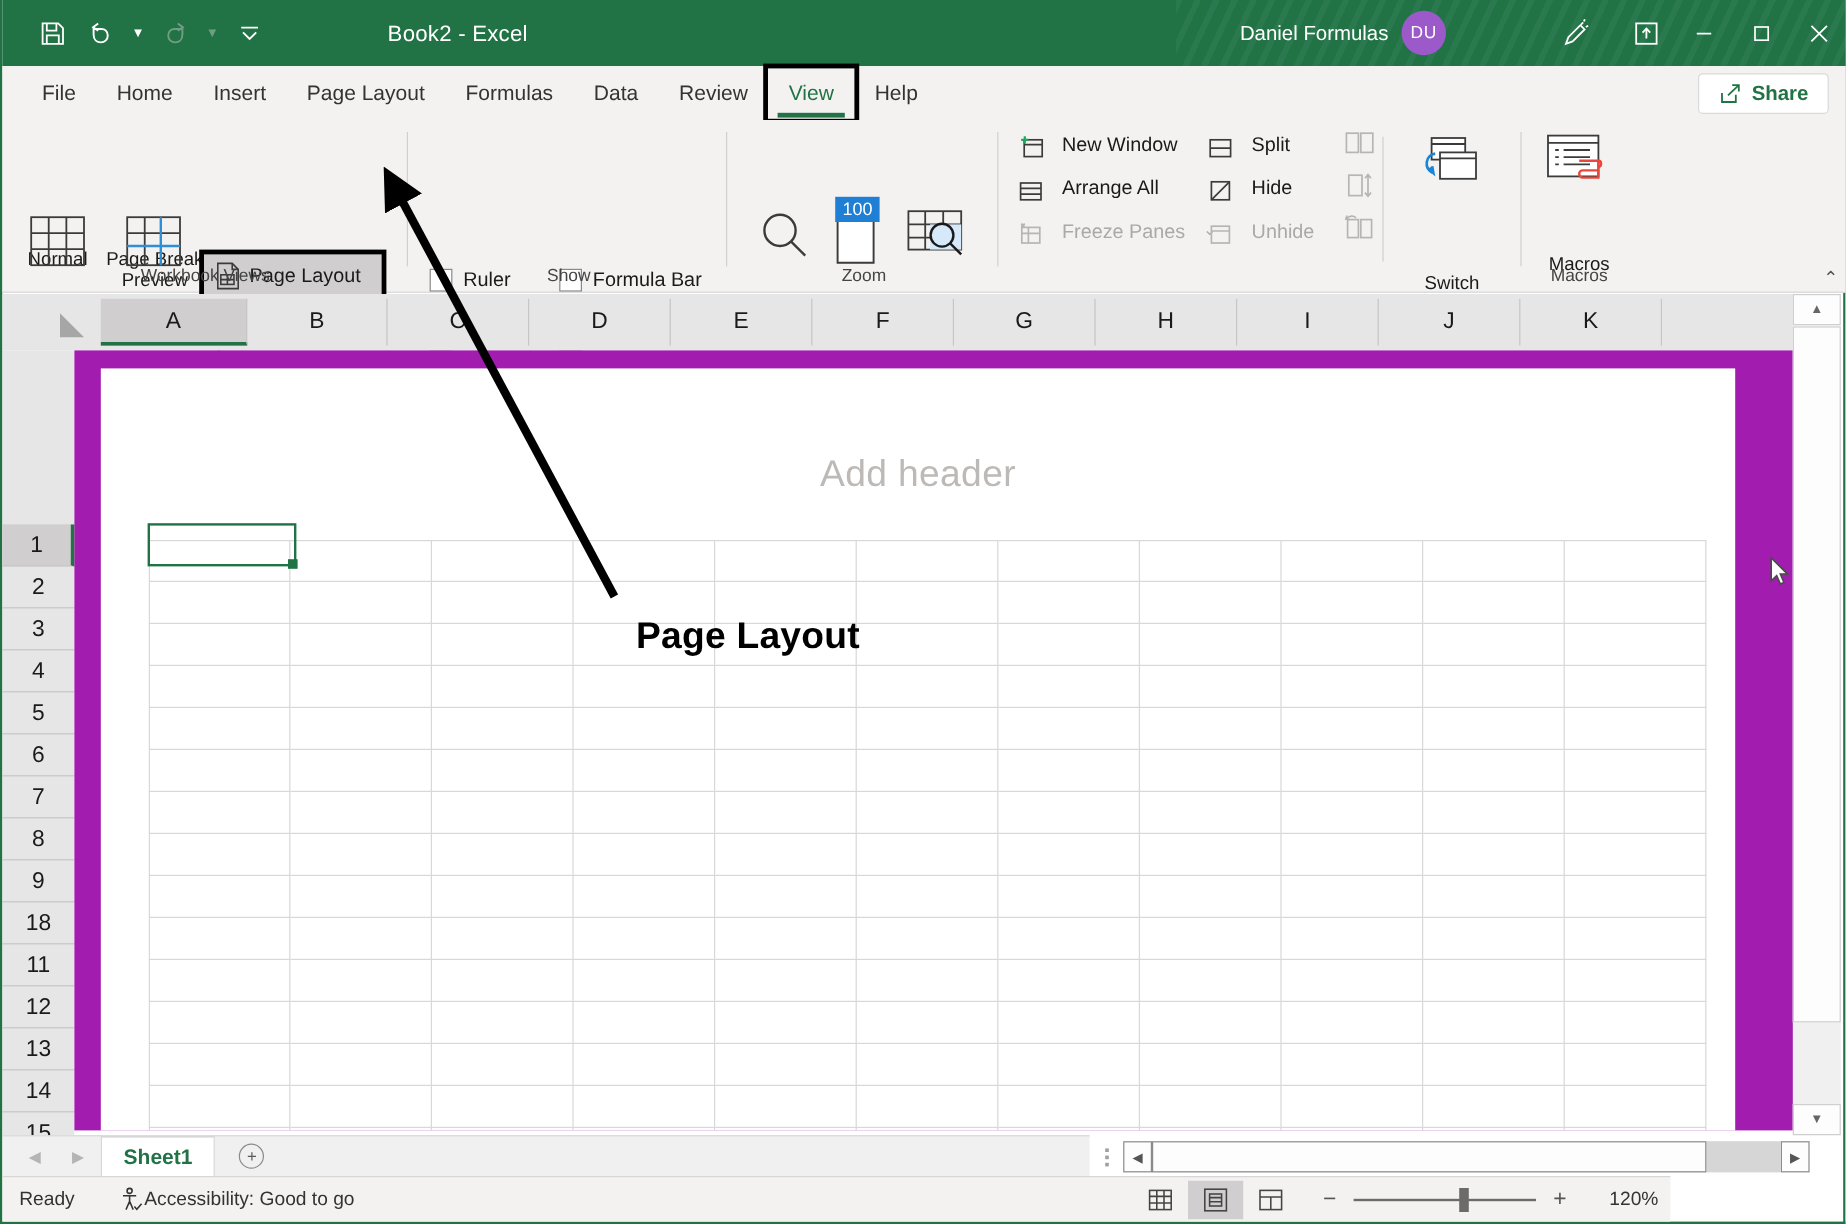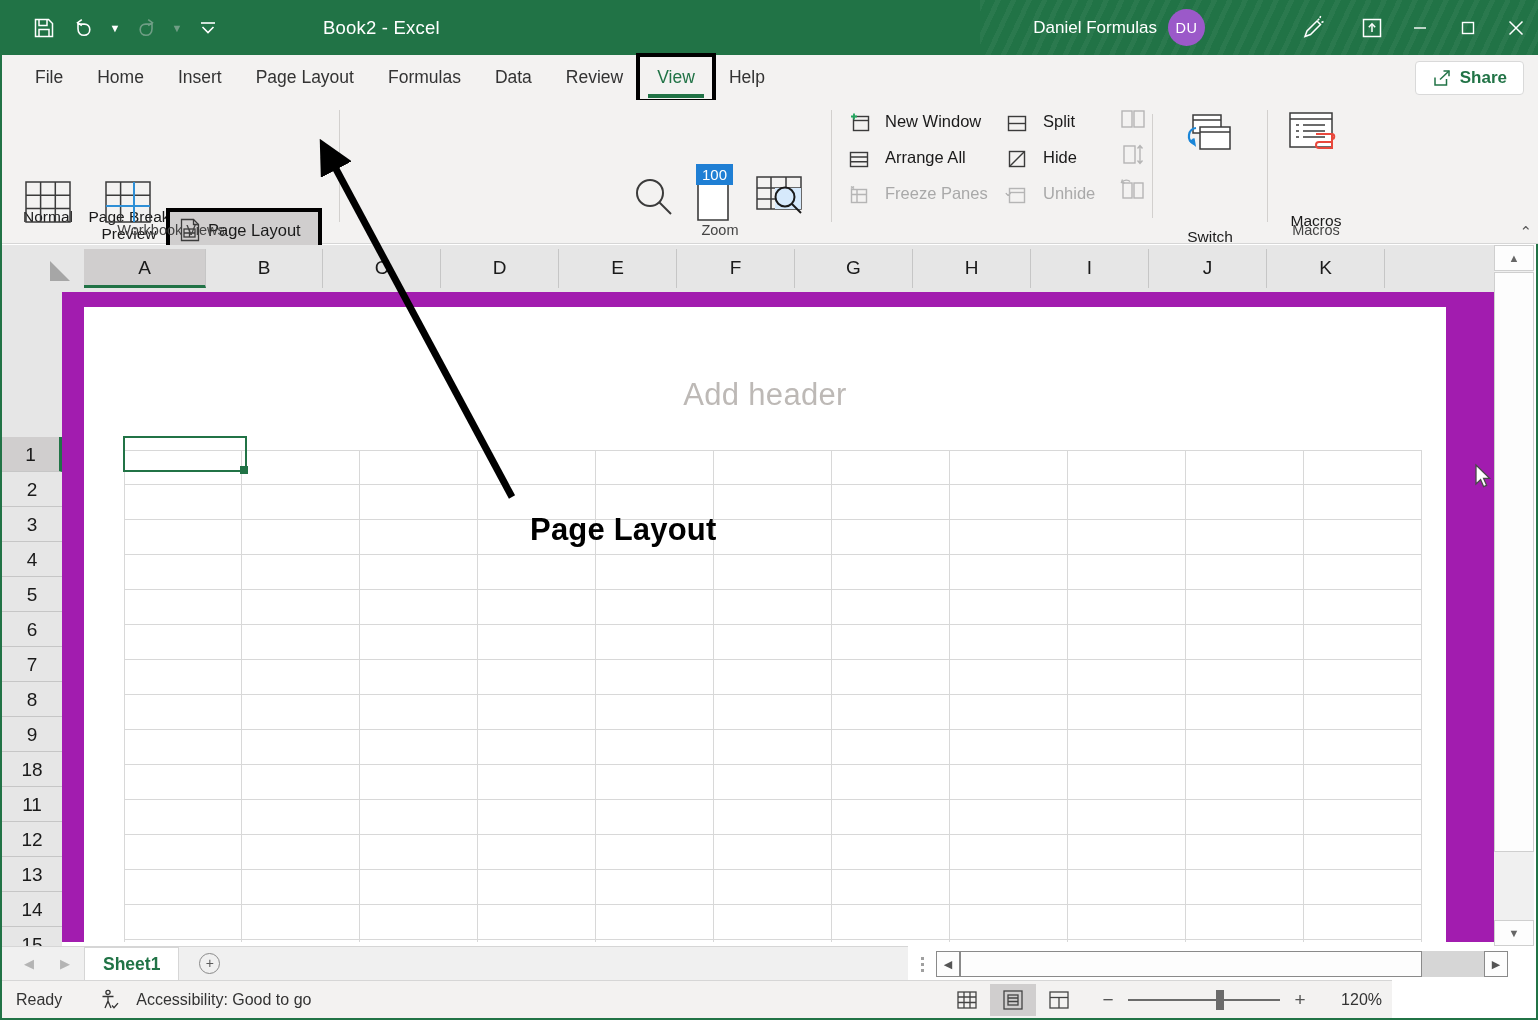--- a/index.html
+++ b/index.html
@@ -203,21 +203,21 @@
   .addsheet .circ { width: 21px; height:21px; border-radius:50%; border:1.5px solid #8a8a8a;
     display:flex; align-items:center; justify-content:center; font-size:14px; line-height:1; color:#5a5a5a;}
 
   
   .statusbar {
     position: absolute; left: 0; bottom: 0; width: 1390px; height: 38px;
     background: #f3f2f1; border-top: 1px solid #d6d6d6;
     display: flex; align-items: center;
   }
   .st-ready { margin-left: 14px; font-size: 16px; color: #333; }
-  .st-acc { margin-left: 38px; display:flex; align-items:center; gap:16px; font-size: 16px; color: #333; }
+  .st-acc { margin-left: 38px; display:flex; align-items:center; gap:0; font-size: 16px; color: #333; }
   .st-right { position: absolute; right: 10px; display:flex; align-items:center; gap: 0; }
   .vbtn { width: 46px; height: 32px; display:flex; align-items:center; justify-content:center; color:#444; }
   .vbtn.active { background: #d0cece; }
   .zoomctl { display:flex; align-items:center; gap: 12px; margin-left: 18px; }
   .zm-sign { font-size: 19px; color:#555; width: 16px; text-align:center;}
   .zm-track { width: 152px; height: 2px; background:#6b6b6b; position: relative; }
   .zm-thumb { position:absolute; left: 88px; top: -9px; width: 8px; height: 20px; background:#6b6b6b; }
   .zm-val { font-size: 16px; color:#333; width: 56px; text-align:right; margin-left:6px;}
 
   
@@ -367,20 +367,40 @@
             <rect x="6" y="3" width="15" height="16"></rect>
             <path d="M6 7h15"></path>
         </svg>
         <span>Custom Views</span>
       </div>
 
       <div class="grp-label">Workbook Views</div>
       <div class="grp-div" style="left:337px;"></div>
     </div>
 
+    <div class="grp" style="left:340px; width:264px;">
+      <div class="chkrow" style="left:16px; top:124px;">
+        <span class="cb"></span>
+        <span>Ruler</span>
+      </div>
+      <div class="chkrow" style="left:124px; top:124px;">
+        <span class="cb"></span>
+        <span>Formula Bar</span>
+      </div>
+      <div class="chkrow" style="left:16px; top:173px;">
+        <span class="cb on"></span>
+        <span>Gridlines</span>
+      </div>
+      <div class="chkrow" style="left:124px; top:173px;">
+        <span class="cb on"></span>
+        <span>Headings</span>
+      </div>
+      <div class="grp-label">Show</div>
+      <div class="grp-div" style="left:263px;"></div>
+    </div>
 
     <div class="grp" style="left:606px; width:224px;">
       <div style="position:absolute;left:22px;top:108px;">
         <svg width="48" height="48" viewBox="0 0 48 48" style="margin-top:-100px" fill="none" stroke="#3b3b3b" stroke-width="2">
           <circle cx="20" cy="19" r="13"></circle>
             <path d="M29.5 28.5L41 40"></path>
         </svg>
       </div>
       <div class="bigbtn" style="left:5px; top:155px; width:80px;">
         <span>Zoom</span>

